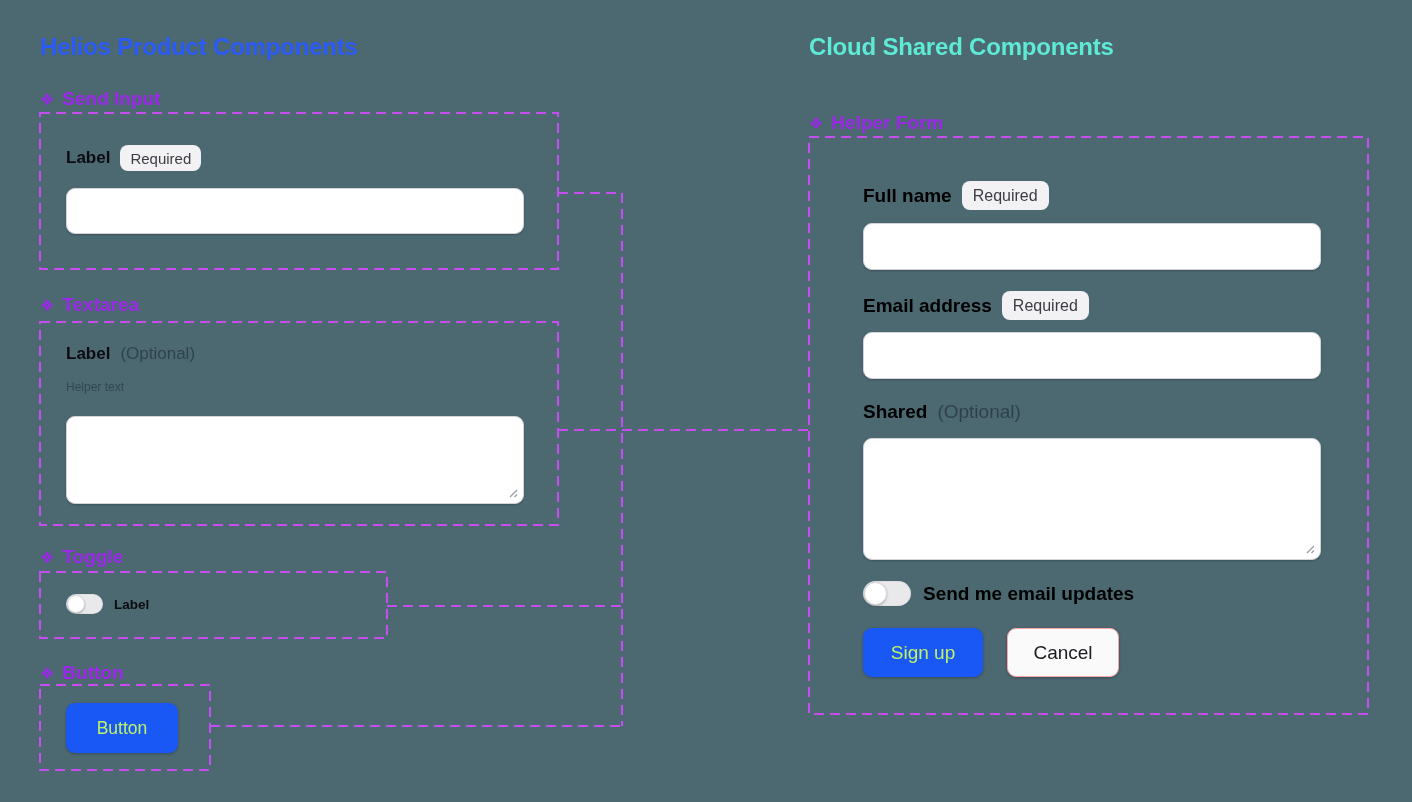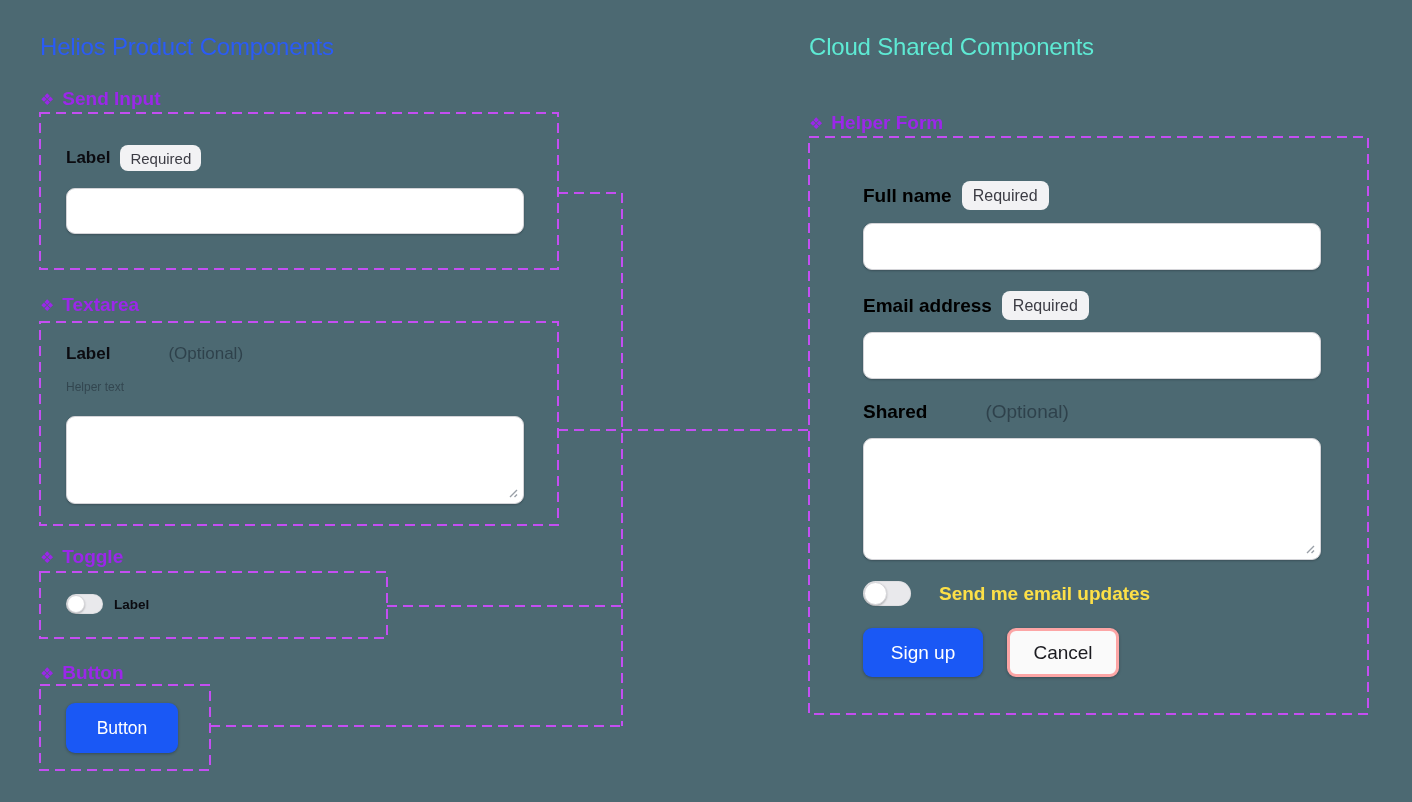--- a/index.html
+++ b/index.html
@@ -2,29 +2,29 @@
 <html><head>
 <meta charset="utf-8">
 <style>
   html,body{margin:0;padding:0;background:#4C6972;}
   .canvas{
     position:relative;width:1412px;height:802px;background:#4C6972;
     font-family:"Liberation Sans","DejaVu Sans",sans-serif;overflow:hidden;
   }
   .wires{position:absolute;left:0;top:0;width:1412px;height:802px;}
   .abs{position:absolute;}
-  .title{font-size:24px;font-weight:400;letter-spacing:-0.2px;margin:0;}
+  .title{font-size:24px;font-weight:700;letter-spacing:-0.2px;margin:0;}
   .title-left{color:#2A5BF6;}
   .title-right{color:#5eead4;}
   .sec-hdr{display:flex;align-items:center;gap:8px;font-size:19px;font-weight:700;color:#9B27E9;}
   .sec-icon{font-size:16px;line-height:1;transform:translateY(1px);}
   .label-row{display:flex;align-items:center;gap:10px;}
   .lbl{font-weight:700;font-size:17px;color:#0B0B10;}
   .lbl-lg{font-weight:700;font-size:19px;color:#000000;}
-  .muted{font-weight:400;color:rgba(12,18,28,0.45);margin-left:48px;}
+  .muted{font-weight:400;color:rgba(12,18,28,0.45);}
   .badge{
     background:#F2F2F4;color:#3C3C44;font-size:15px;line-height:1;
     padding:6px 10px 5px;border-radius:8px;white-space:nowrap;
   }
   .badge-lg{font-size:16px;padding:7px 11px 6px;}
   .helper{font-size:12px;color:rgba(12,18,28,0.40);}
   .field{
     position:absolute;height:46px;background:#FFFFFF;border:1px solid #D4D4D8;
     border-radius:9px;box-shadow:0 1px 2px rgba(10,10,20,0.25);
     font-size:17px;padding:0 12px;box-sizing:border-box;color:#111;outline:none;
@@ -37,28 +37,28 @@
   .toggle-row{display:flex;align-items:center;}
   .toggle{position:relative;display:inline-block;background:#E9E9EC;cursor:pointer;
     box-shadow:inset 0 0 0 1px rgba(0,0,0,0.04);}
   .toggle.sm{width:37px;height:20px;border-radius:10px;}
   .toggle.lg{width:48px;height:25px;border-radius:13px;}
   .knob{position:absolute;left:1px;top:1px;background:#FFFFFF;border:1px solid #D6D6DA;
     border-radius:50%;box-sizing:border-box;box-shadow:0 1px 2px rgba(0,0,0,0.25);}
   .toggle.sm .knob{width:18px;height:18px;}
   .toggle.lg .knob{width:23px;height:23px;}
   .toggle-lbl-sm{font-size:13.5px;font-weight:700;color:#0B0B10;margin-left:11px;}
-  .toggle-lbl-lg{font-size:19px;font-weight:700;color:#fde047;margin-left:28px;}
+  .toggle-lbl-lg{font-size:19px;font-weight:700;color:#000000;margin-left:12px;}
   .btn{
     position:absolute;display:flex;align-items:center;justify-content:center;
     border-radius:9px;border:none;cursor:pointer;font-family:inherit;
     box-shadow:0 1px 3px rgba(10,10,20,0.30);
   }
-  .btn-primary{background:#1A58F5;color:#ffffff;text-align:center;}
-  .btn-secondary{background:#FAFAFA;color:#1B1B20;border:3px solid #fca5a5;}
+  .btn-primary{background:#1A58F5;color:#bef264;text-align:center;}
+  .btn-secondary{background:#FAFAFA;color:#1B1B20;border:1px solid #fca5a5;}
 </style>
 </head>
 <body>
 
 <div class="canvas">
 
   <svg class="wires" viewBox="0 0 1412 802" fill="none" stroke="#C44EF2" stroke-width="2" stroke-dasharray="10 6">
     <rect x="40" y="113" width="518" height="156"></rect>
     <rect x="40" y="322" width="518" height="203"></rect>
     <rect x="40" y="572" width="347" height="66"></rect>

